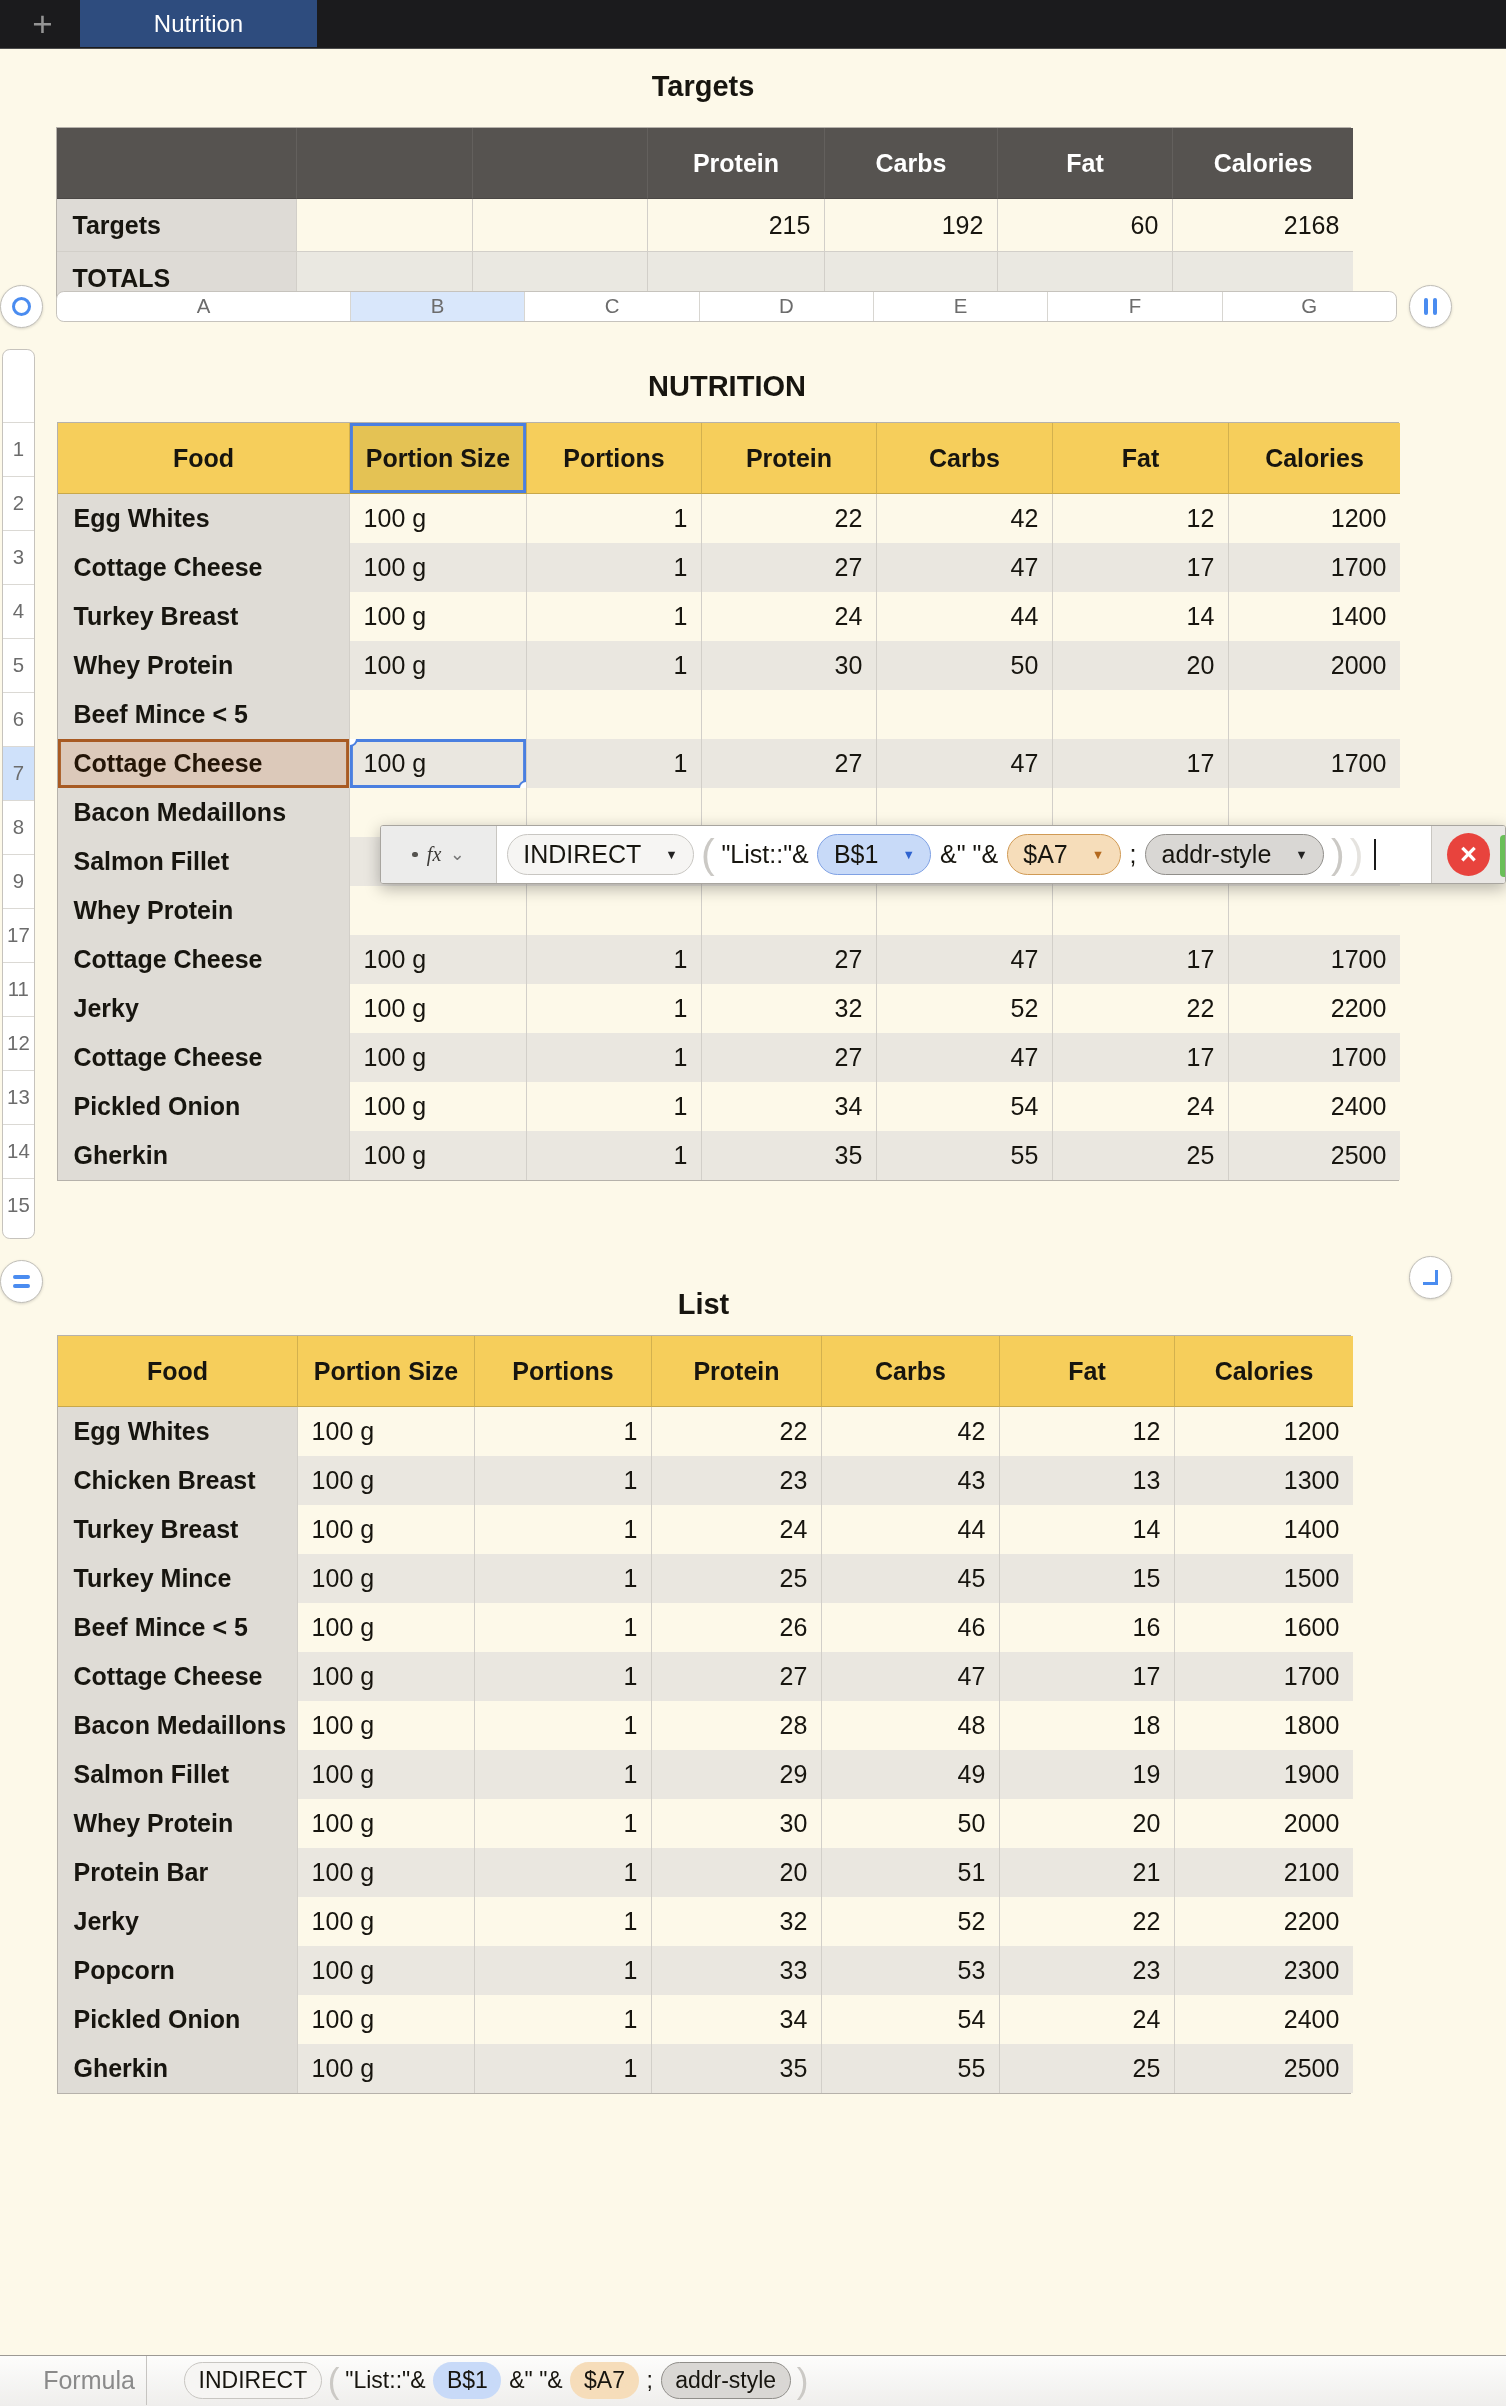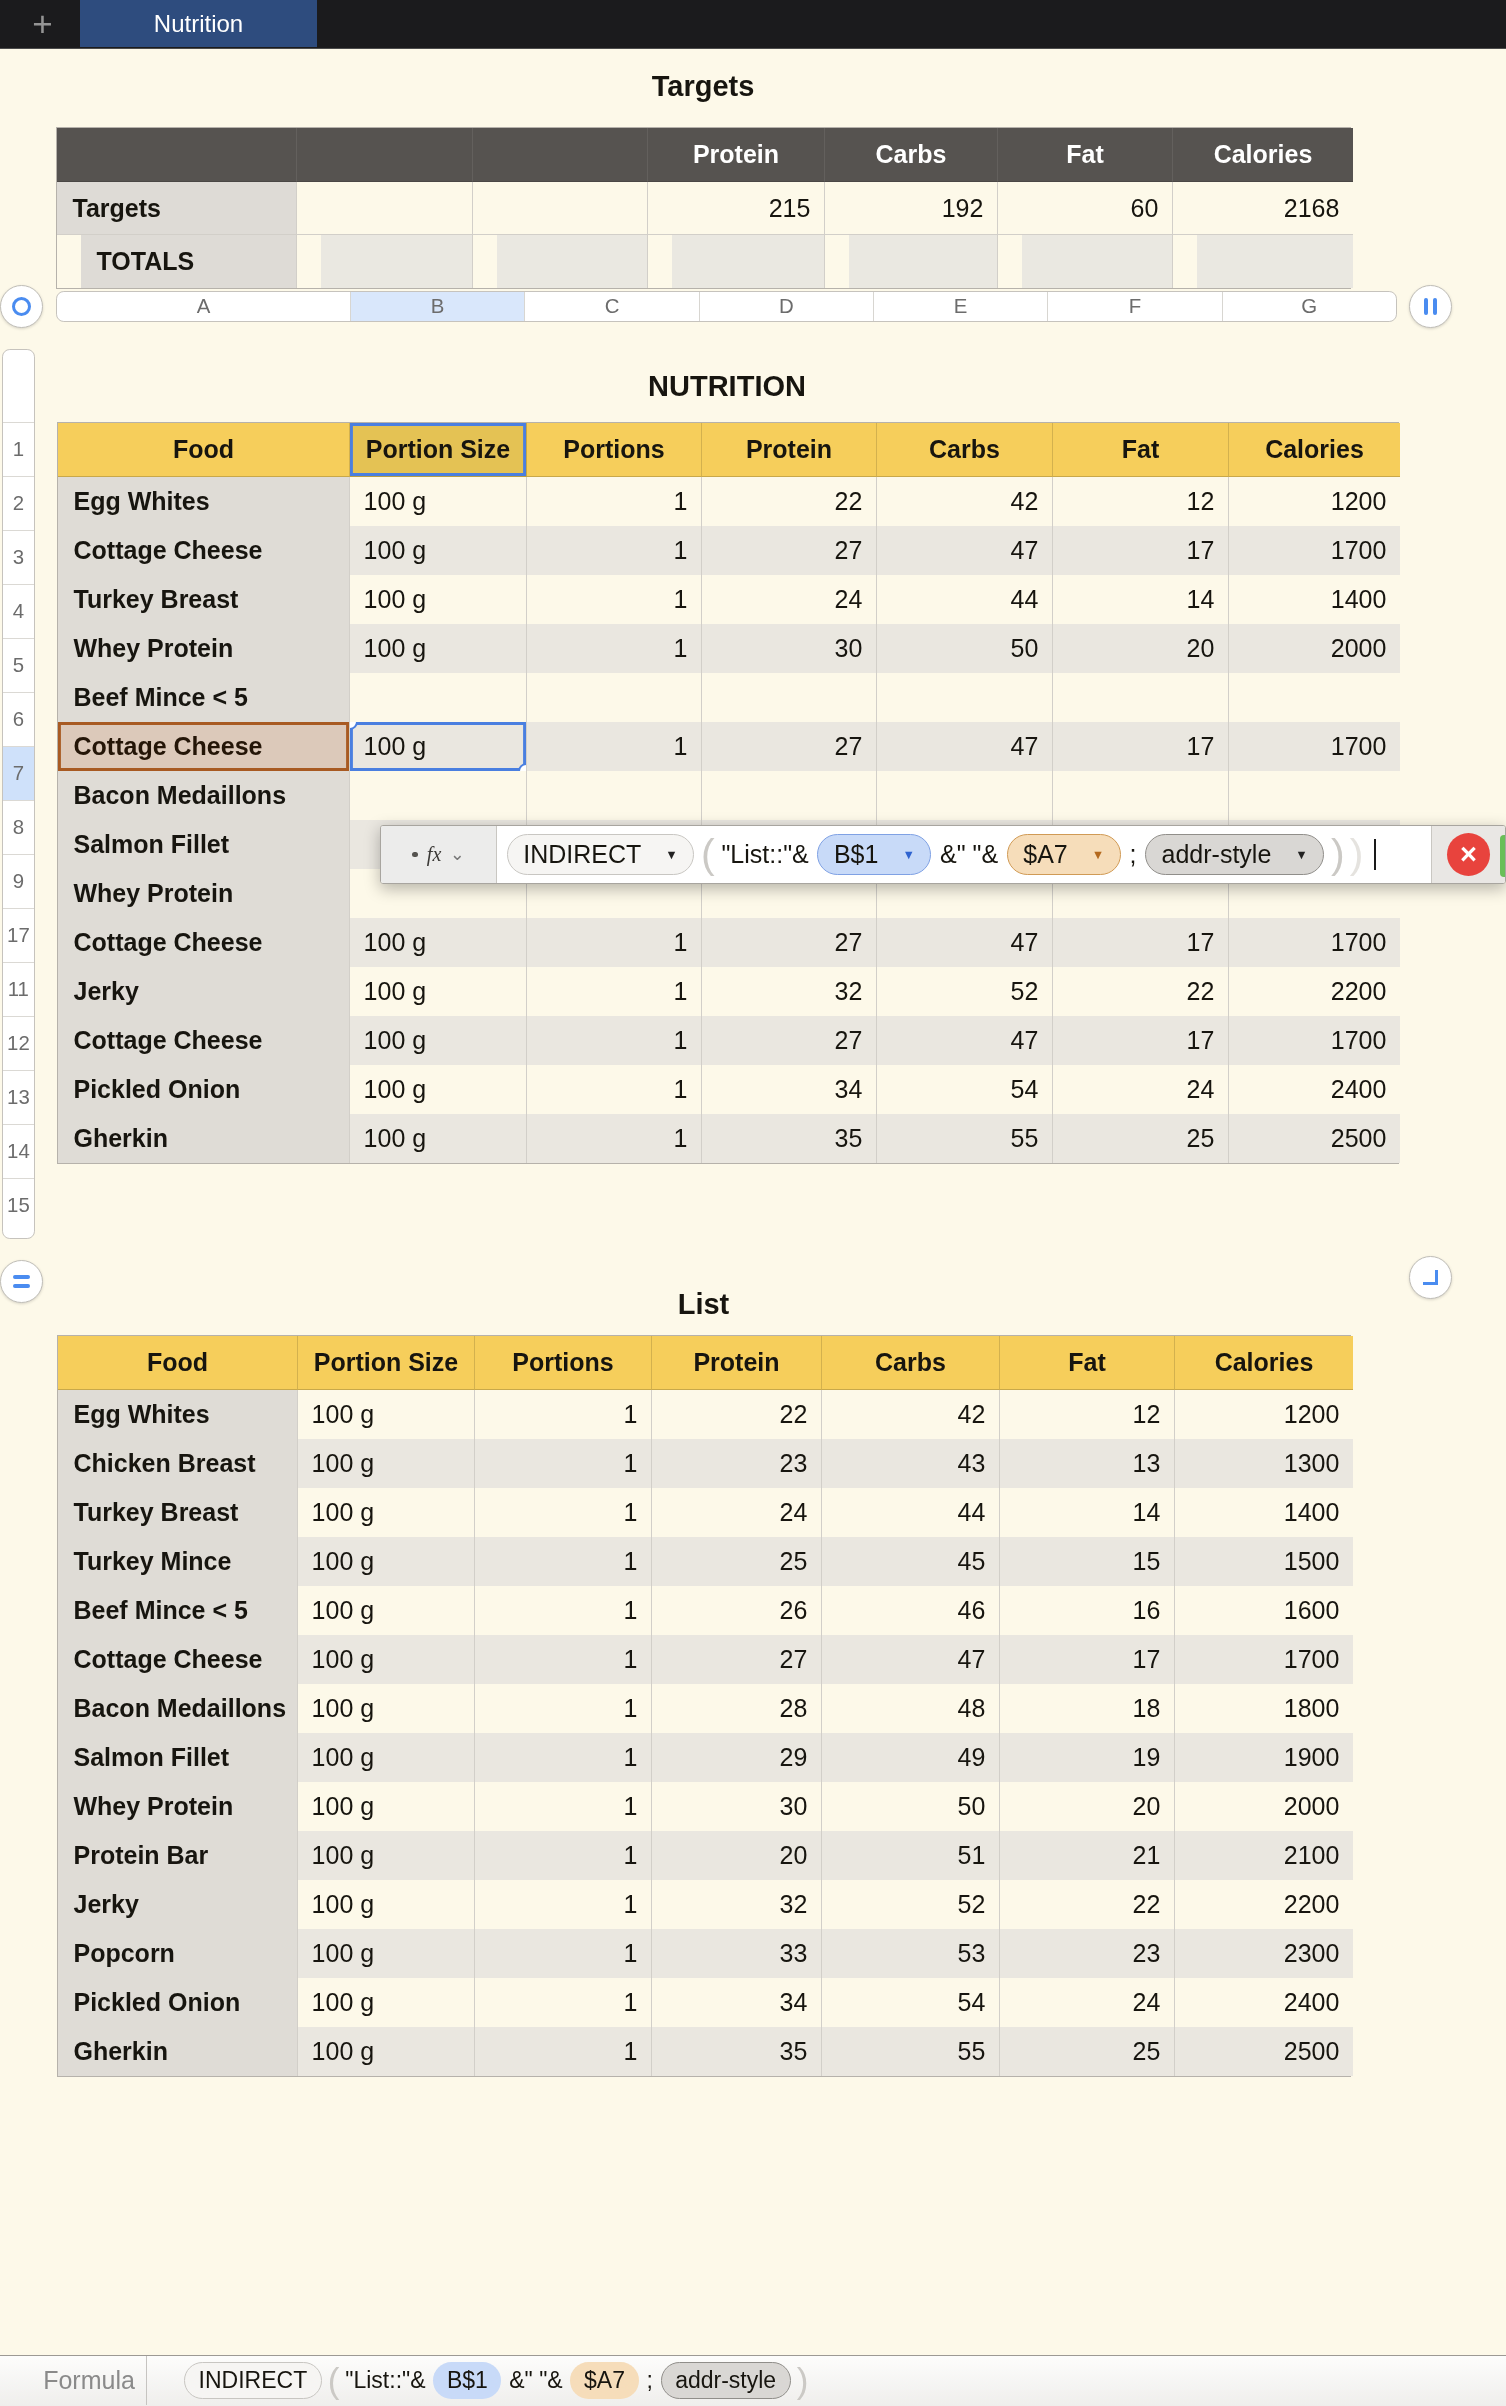--- a/index.html
+++ b/index.html
@@ -12,28 +12,28 @@
   .topbar { position:absolute; left:0; top:0; width:1506px; height:49px; background:#1b1b1d; border-bottom:1.9px solid #4c4c4c; }
   .plusbtn { position:absolute; left:17.5px; top:0; width:50px; height:47px; display:flex; align-items:center; justify-content:center; color:#949494; font-size:35px; font-weight:300; cursor:default; }
   .sheettab { position:absolute; left:80px; top:0; width:237px; height:47px; background:#2e4c7e; display:flex; align-items:center; justify-content:center; color:#fff; font-size:24px; }
   
   .title { position:absolute; font-size:29px; font-weight:700; text-align:center; }
   
   .tbl { position:absolute; border:1px solid #b6b2ab; }
   .grid7t { display:grid; grid-template-columns:240px 176px 175px 177px 173px 175px 180px; }
   .grid7n { display:grid; grid-template-columns:292px 177px 175px 175px 176px 176px 171px; }
   .grid7l { display:grid; grid-template-columns:240px 177px 177px 170px 178px 175px 178px; }
-  .hrow { height:54px; } .brow { height:49px; } .trow { height:53px; }
+  .hrow { height:71px; } .brow { height:49px; } .trow { height:53px; }
   .cell { display:flex; align-items:center; font-size:25px; border-right:1px solid #d2cfc9; border-bottom:1px solid #d2cfc9; background:#fdf9e9; overflow:hidden; }
   .grid7t > .cell:nth-child(7), .grid7n > .cell:nth-child(7), .grid7l > .cell:nth-child(7) { border-right:none; }
   .tbl .last .cell { border-bottom:none; }
   
   .t-hd .cell { background:#565350; border-right:1px solid rgba(255,255,255,0.08); border-bottom:1px solid #4a4745; color:#fff; font-weight:700; justify-content:center; }
   .lab { background:#dedbd6 !important; font-weight:700; padding-left:15.5px; }
-  .tot .cell { background:#eae8e1;margin-left:24px; }
+  .tot .cell { background:#eae8e1; }
   .cn { justify-content:flex-end; padding-right:13.6px; }
   .cp { justify-content:flex-start; padding-left:13.6px; }
   
   .yhd .cell { background:#f6ce5b; font-weight:700; justify-content:center; border-right:1px solid rgba(0,0,0,0.14); border-bottom:1px solid rgba(0,0,0,0.18); }
   .yhd .hsel { background:#e4c254; box-shadow:inset 0 0 0 2.9px #4a7fe0; }
   
   .cf { background:#dfdcd6; font-weight:700; padding-left:15.5px; }
   .brow.shaded .cell { background:#eae7e0; }
   .brow.shaded .cf { background:#dfdcd6; }
   .cf.selA { background:#dcc9ba !important; box-shadow:inset 0 0 0 2.9px #a85a22; color:#241507; }

